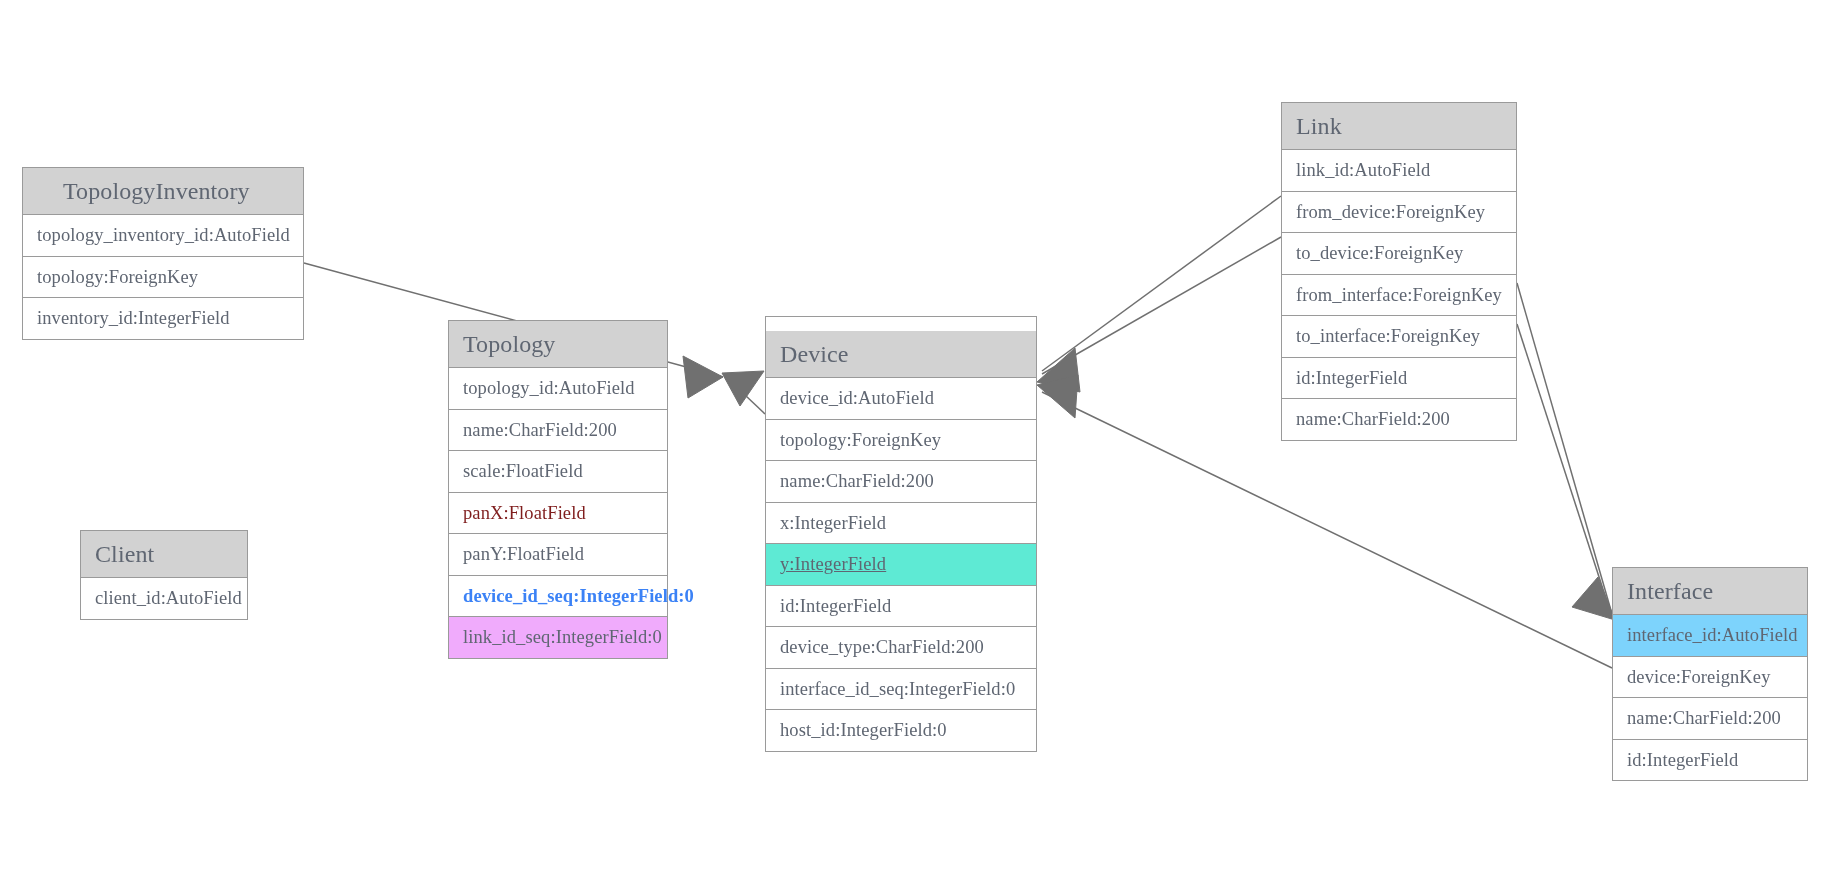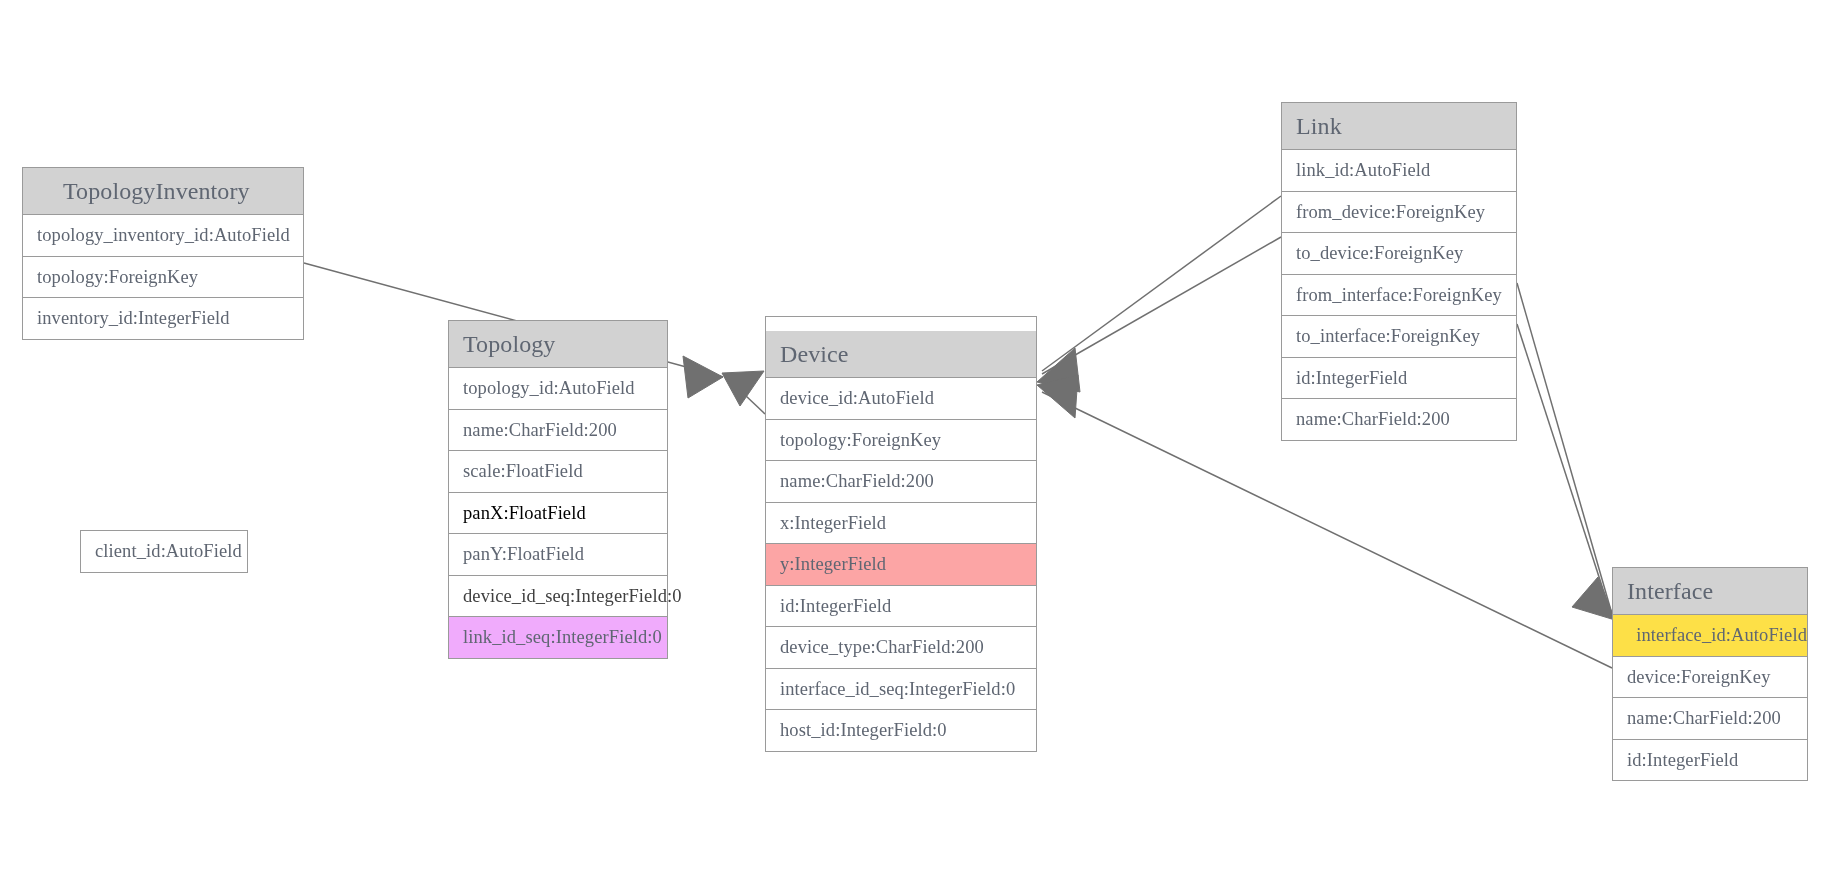--- a/index.html
+++ b/index.html
@@ -103,34 +103,34 @@
           <div class="entity-row" style="color: rgb(95, 102, 114); background: rgb(255, 255, 255); border-bottom-color: rgb(154, 154, 154);">topology:ForeignKey</div>
           <div class="entity-row" style="color: rgb(95, 102, 114); background: rgb(255, 255, 255); border-bottom-color: rgb(154, 154, 154);">inventory_id:IntegerField</div>
         </div>
       </div>
       <div class="entity" style="left: 448px; top: 320px; width: 220px; border-color: rgb(154, 154, 154);">
         <div class="entity-header" style="background: rgb(210, 210, 210); color: rgb(95, 102, 114); border-bottom-color: rgb(154, 154, 154);">Topology</div>
         <div class="entity-rows">
           <div class="entity-row" style="color: rgb(95, 102, 114); background: rgb(255, 255, 255); border-bottom-color: rgb(154, 154, 154);">topology_id:AutoField</div>
           <div class="entity-row" style="color: rgb(95, 102, 114); background: rgb(255, 255, 255); border-bottom-color: rgb(154, 154, 154);">name:CharField:200</div>
           <div class="entity-row" style="color: rgb(95, 102, 114); background: rgb(255, 255, 255); border-bottom-color: rgb(154, 154, 154);">scale:FloatField</div>
-          <div class="entity-row" style="color: #000000; background: rgb(255, 255, 255); border-bottom-color: rgb(154, 154, 154);">panX:FloatField</div>
+          <div class="entity-row" style="color: #7f1d1d; background: rgb(255, 255, 255); border-bottom-color: rgb(154, 154, 154);">panX:FloatField</div>
           <div class="entity-row" style="color: rgb(95, 102, 114); background: rgb(255, 255, 255); border-bottom-color: rgb(154, 154, 154);">panY:FloatField</div>
-          <div class="entity-row" style="color: #404040; background: rgb(255, 255, 255); border-bottom-color: rgb(154, 154, 154);">device_id_seq:IntegerField:0</div>
+          <div class="entity-row" style="color: #3b82f6; background: rgb(255, 255, 255); border-bottom-color: rgb(154, 154, 154); font-weight: bold;">device_id_seq:IntegerField:0</div>
           <div class="entity-row" style="color: rgb(95, 102, 114); background: #f0abfc; border-bottom-color: rgb(154, 154, 154);">link_id_seq:IntegerField:0</div>
         </div>
       </div>
       <div class="entity" style="left: 765px; top: 316px; width: 272px; border-color: rgb(154, 154, 154);">
         <div class="entity-header" style="background: rgb(210, 210, 210); color: rgb(95, 102, 114); border-bottom-color: rgb(154, 154, 154); margin-top: 14px;">Device</div>
         <div class="entity-rows">
           <div class="entity-row" style="color: rgb(95, 102, 114); background: rgb(255, 255, 255); border-bottom-color: rgb(154, 154, 154);">device_id:AutoField</div>
           <div class="entity-row" style="color: rgb(95, 102, 114); background: rgb(255, 255, 255); border-bottom-color: rgb(154, 154, 154);">topology:ForeignKey</div>
           <div class="entity-row" style="color: rgb(95, 102, 114); background: rgb(255, 255, 255); border-bottom-color: rgb(154, 154, 154);">name:CharField:200</div>
           <div class="entity-row" style="color: rgb(95, 102, 114); background: rgb(255, 255, 255); border-bottom-color: rgb(154, 154, 154);">x:IntegerField</div>
-          <div class="entity-row" style="color: rgb(95, 102, 114); background: #fca5a5; border-bottom-color: rgb(154, 154, 154);">y:IntegerField</div>
+          <div class="entity-row" style="color: rgb(95, 102, 114); background: #5eead4; border-bottom-color: rgb(154, 154, 154); text-decoration: underline;">y:IntegerField</div>
           <div class="entity-row" style="color: rgb(95, 102, 114); background: rgb(255, 255, 255); border-bottom-color: rgb(154, 154, 154);">id:IntegerField</div>
           <div class="entity-row" style="color: rgb(95, 102, 114); background: rgb(255, 255, 255); border-bottom-color: rgb(154, 154, 154);">device_type:CharField:200</div>
           <div class="entity-row" style="color: rgb(95, 102, 114); background: rgb(255, 255, 255); border-bottom-color: rgb(154, 154, 154);">interface_id_seq:IntegerField:0</div>
           <div class="entity-row" style="color: rgb(95, 102, 114); background: rgb(255, 255, 255); border-bottom-color: rgb(154, 154, 154);">host_id:IntegerField:0</div>
         </div>
       </div>
       <div class="entity" style="left: 1281px; top: 102px; width: 236px; border-color: rgb(154, 154, 154);">
         <div class="entity-header" style="background: rgb(210, 210, 210); color: rgb(95, 102, 114); border-bottom-color: rgb(154, 154, 154);">Link</div>
         <div class="entity-rows">
           <div class="entity-row" style="color: rgb(95, 102, 114); background: rgb(255, 255, 255); border-bottom-color: rgb(154, 154, 154);">link_id:AutoField</div>
@@ -138,26 +138,27 @@
           <div class="entity-row" style="color: rgb(95, 102, 114); background: rgb(255, 255, 255); border-bottom-color: rgb(154, 154, 154);">to_device:ForeignKey</div>
           <div class="entity-row" style="color: rgb(95, 102, 114); background: rgb(255, 255, 255); border-bottom-color: rgb(154, 154, 154);">from_interface:ForeignKey</div>
           <div class="entity-row" style="color: rgb(95, 102, 114); background: rgb(255, 255, 255); border-bottom-color: rgb(154, 154, 154);">to_interface:ForeignKey</div>
           <div class="entity-row" style="color: rgb(95, 102, 114); background: rgb(255, 255, 255); border-bottom-color: rgb(154, 154, 154);">id:IntegerField</div>
           <div class="entity-row" style="color: rgb(95, 102, 114); background: rgb(255, 255, 255); border-bottom-color: rgb(154, 154, 154);">name:CharField:200</div>
         </div>
       </div>
       <div class="entity" style="left: 1612px; top: 567px; width: 196px; border-color: rgb(154, 154, 154);">
         <div class="entity-header" style="background: rgb(210, 210, 210); color: rgb(95, 102, 114); border-bottom-color: rgb(154, 154, 154);">Interface</div>
         <div class="entity-rows">
-          <div class="entity-row" style="color: rgb(95, 102, 114); background: #fde047; border-bottom-color: rgb(154, 154, 154); text-align: right;">interface_id:AutoField</div>
+          <div class="entity-row" style="color: rgb(95, 102, 114); background: #7dd3fc; border-bottom-color: rgb(154, 154, 154);">interface_id:AutoField</div>
           <div class="entity-row" style="color: rgb(95, 102, 114); background: rgb(255, 255, 255); border-bottom-color: rgb(154, 154, 154);">device:ForeignKey</div>
           <div class="entity-row" style="color: rgb(95, 102, 114); background: rgb(255, 255, 255); border-bottom-color: rgb(154, 154, 154);">name:CharField:200</div>
           <div class="entity-row" style="color: rgb(95, 102, 114); background: rgb(255, 255, 255); border-bottom-color: rgb(154, 154, 154);">id:IntegerField</div>
         </div>
       </div>
       <div class="entity" style="left: 80px; top: 530px; width: 168px; border-color: rgb(154, 154, 154);">
+        <div class="entity-header" style="background: rgb(210, 210, 210); color: rgb(95, 102, 114); border-bottom-color: rgb(154, 154, 154);">Client</div>
         <div class="entity-rows">
           <div class="entity-row" style="color: rgb(95, 102, 114); background: rgb(255, 255, 255); border-bottom-color: rgb(154, 154, 154);">client_id:AutoField</div>
         </div>
       </div>
     </div>
 
 </div>
 
 </body></html>

